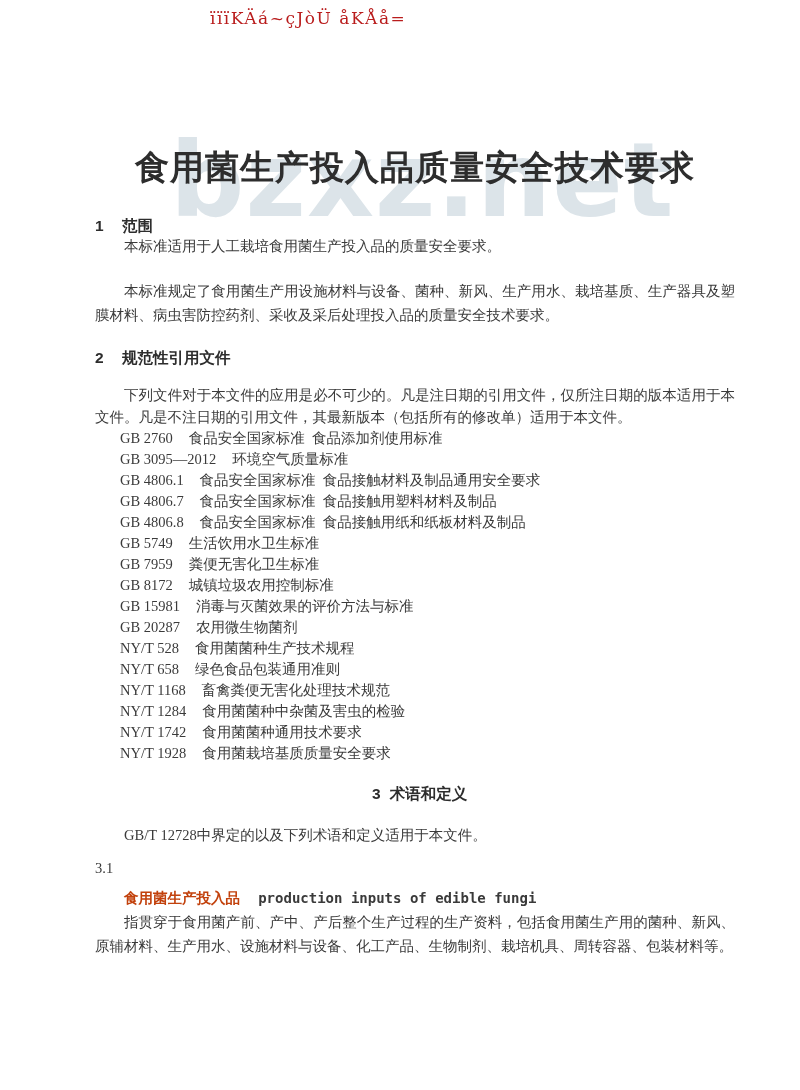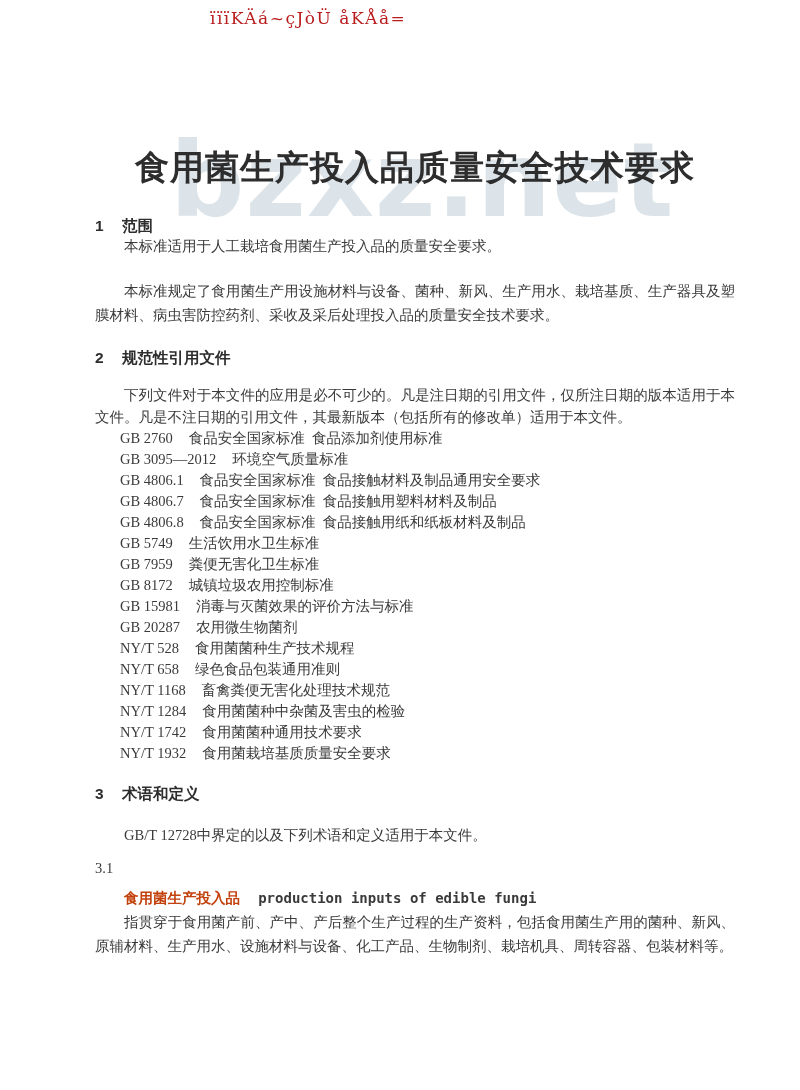--- a/index.html
+++ b/index.html
@@ -40,21 +40,21 @@
   }
   .sec-heading{
     margin:0;
     font-size:15.5px;line-height:17px;font-weight:bold;
     font-family:"Liberation Sans","DejaVu Sans",sans-serif;
     color:#2d2d2d;
   }
   .sec-num{display:inline-block;min-width:27px;}
   #sec1-h{margin-top:32px;}
   #sec2-h{margin-top:22px;}
-  #sec3-h{margin-top:21px;}
+  #sec3-h{margin-top:21px;text-align:center;}
   .para{
     margin:0;
     font-size:14.5px;line-height:24px;
     text-indent:2em;
     text-align:justify;
     white-space:pre-wrap;
   }
   #p1{margin-top:21px;}
   #p3{margin-top:19px;line-height:21.5px;}
   #p4{margin-top:21px;}
@@ -119,21 +119,21 @@
       <li class="ref-item"><span class="ref-code">GB 5749</span><span class="ref-name">生活饮用水卫生标准</span></li>
       <li class="ref-item"><span class="ref-code">GB 7959</span><span class="ref-name">粪便无害化卫生标准</span></li>
       <li class="ref-item"><span class="ref-code">GB 8172</span><span class="ref-name">城镇垃圾农用控制标准</span></li>
       <li class="ref-item"><span class="ref-code">GB 15981</span><span class="ref-name">消毒与灭菌效果的评价方法与标准</span></li>
       <li class="ref-item"><span class="ref-code">GB 20287</span><span class="ref-name">农用微生物菌剂</span></li>
       <li class="ref-item"><span class="ref-code">NY/T 528</span><span class="ref-name">食用菌菌种生产技术规程</span></li>
       <li class="ref-item"><span class="ref-code">NY/T 658</span><span class="ref-name">绿色食品包装通用准则</span></li>
       <li class="ref-item"><span class="ref-code">NY/T 1168</span><span class="ref-name">畜禽粪便无害化处理技术规范</span></li>
       <li class="ref-item"><span class="ref-code">NY/T 1284</span><span class="ref-name">食用菌菌种中杂菌及害虫的检验</span></li>
       <li class="ref-item"><span class="ref-code">NY/T 1742</span><span class="ref-name">食用菌菌种通用技术要求</span></li>
-      <li class="ref-item"><span class="ref-code">NY/T 1932</span><span class="ref-name">食用菌栽培基质质量安全要求</span></li>
+      <li class="ref-item"><span class="ref-code">NY/T 1928</span><span class="ref-name">食用菌栽培基质质量安全要求</span></li>
     </ul>
 
     <h2 class="sec-heading" id="sec3-h">
       <span class="sec-num">3</span><span>术语和定义</span>
     </h2>
     <p class="para" id="p4">GB/T 12728中界定的以及下列术语和定义适用于本文件。</p>
 
     <p class="clause-num">3.1</p>
 
     <p class="term-line">

